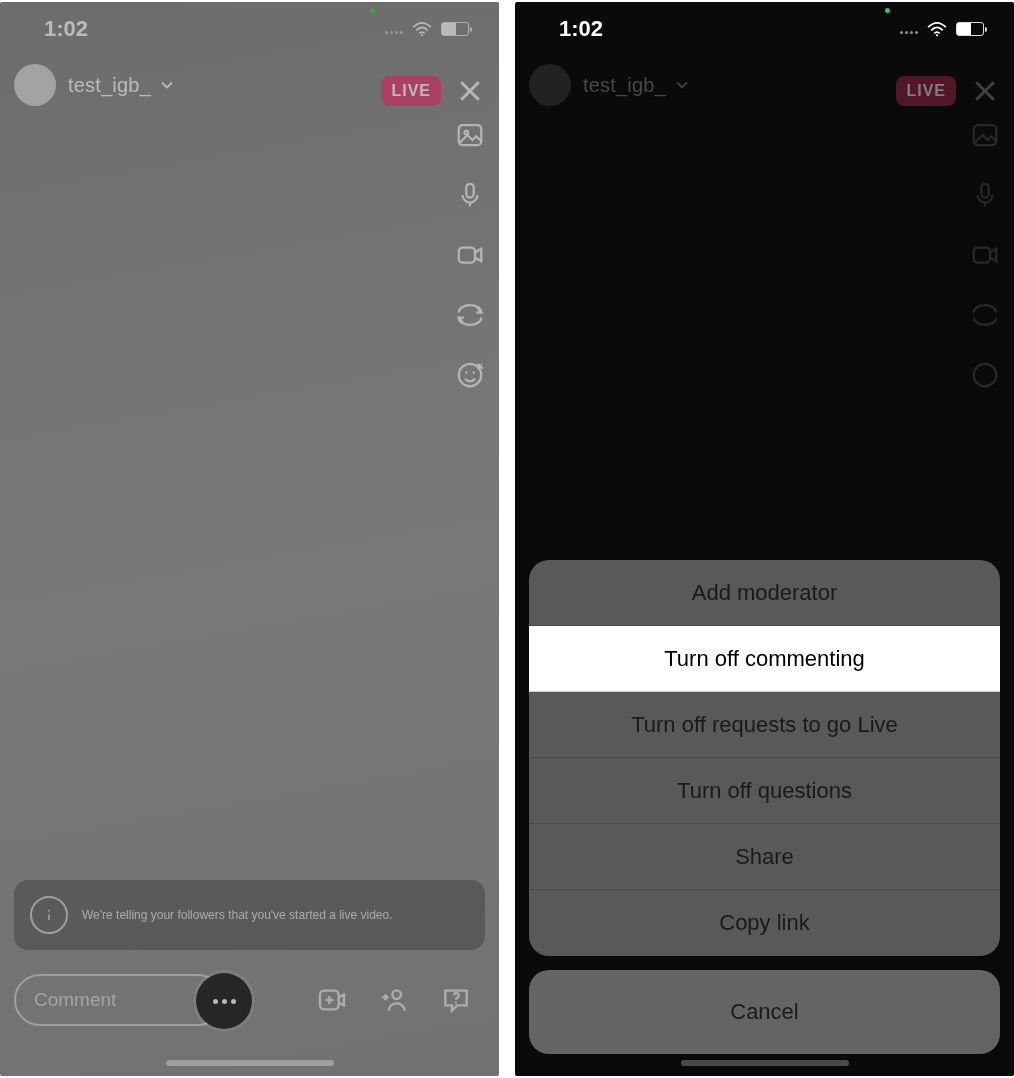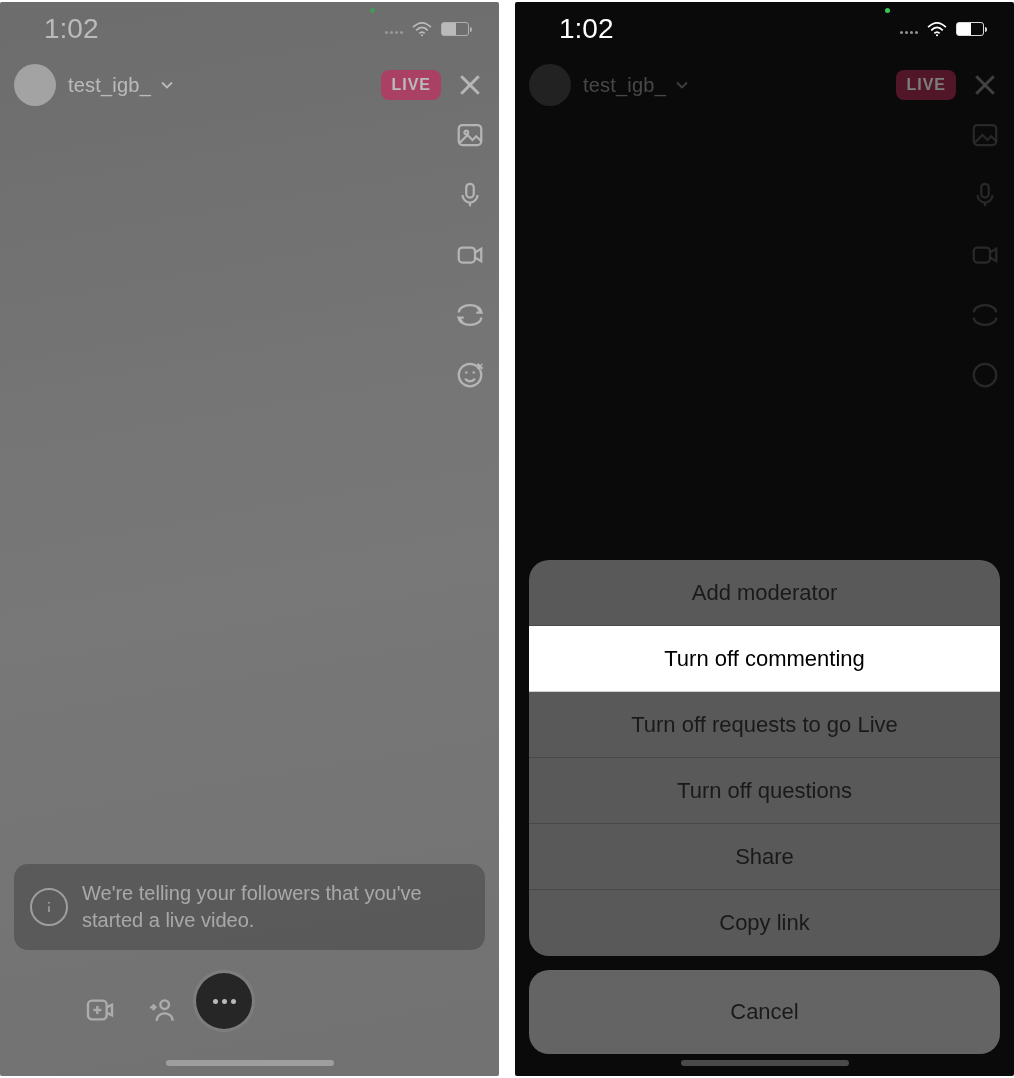--- a/index.html
+++ b/index.html
@@ -33,22 +33,22 @@
   
   .status-bar {
     display: flex;
     justify-content: space-between;
     align-items: center;
     padding: 14px 30px 8px 44px;
     color: #ffffff;
     height: 48px;
   }
   .status-time {
-    font-size: 28px;
-    font-weight: 400;
+    font-size: 22px;
+    font-weight: 700;
   }
   .status-right {
     display: flex;
     align-items: center;
     gap: 8px;
   }
   .dots-signal {
     display: flex; gap: 2px; align-items: flex-end;
     height: 10px;
   }
@@ -63,21 +63,21 @@
     background: rgba(255,255,255,0.85); border-radius: 0 2px 2px 0;
   }
   .battery .fill { height:100%; width:52%; background:#fff; border-radius:1px 0 0 1px; }
   .green-dot {
     width:5px; height:5px; border-radius:50%; background:#34c759;
     position:absolute; top:6px; left:50%; transform:translateX(120px);
   }
 
   
   .live-header {
-    display:flex; align-items:center; justify-content:space-between;
+    display:flex; align-items:flex-end; justify-content:space-between;
     padding: 14px 14px 4px 14px;
   }
   .live-left { display:flex; align-items:center; gap:12px; }
   .avatar {
     width:42px; height:42px; border-radius:50%;
     background: rgba(230,230,230,0.85);
   }
   .phone-right .avatar { background: rgba(60,60,60,0.9); }
   .username {
     color:#fff; font-size:20px; font-weight:500; letter-spacing:.2px;
@@ -105,21 +105,21 @@
     position:absolute; left:14px; right:14px; bottom:126px;
     background: rgba(60,60,60,0.6);
     border-radius:14px; padding:16px 16px;
     display:flex; gap:14px; align-items:center;
     color: #e6e6e6;
   }
   .info-icon {
     width:38px; height:38px; border:2px solid #cfcfcf; border-radius:50%;
     display:flex; align-items:center; justify-content:center; color:#cfcfcf; flex-shrink:0;
   }
-  .info-text { font-size:20px; line-height:1.35; font-weight:500; color:#e0e0e0; }
+  .info-text { font-size:12px; line-height:1.35; font-weight:500; color:#e0e0e0; }
 
   
   .bottom-bar {
     position:absolute; left:14px; right:14px; bottom:50px;
     display:flex; align-items:center; gap:22px;
   }
   .comment-pill {
     flex:0 0 auto; width:210px; height:52px;
     border:2px solid rgba(220,220,220,0.85); border-radius:26px;
     display:flex; align-items:center; padding:0 18px;
@@ -259,20 +259,23 @@
     <div class="info-icon">
       <svg width="20" height="20" viewBox="0 0 24 24" fill="none" stroke="currentColor" stroke-width="2">
           <circle cx="12" cy="7" r="1.2" fill="currentColor" stroke="none"></circle>
           <line x1="12" y1="11" x2="12" y2="18"></line>
         </svg>
     </div>
     <div class="info-text">We're telling your followers that you've started a live video.</div>
   </div>
 
   <div class="bottom-bar">
+    <div class="comment-pill">
+      <span>Comment</span>
+    </div>
     <div class="bottom-icons">
       <span>
           <svg width="32" height="32" viewBox="0 0 24 24" fill="none" stroke="currentColor" stroke-width="1.8">
             <rect x="3" y="5" width="14" height="14" rx="3"></rect>
             <line x1="10" y1="9" x2="10" y2="15"></line>
             <line x1="7" y1="12" x2="13" y2="12"></line>
             <path d="M17 10 L21 8 V16 L17 14"></path>
           </svg>
         </span>
       <span>

